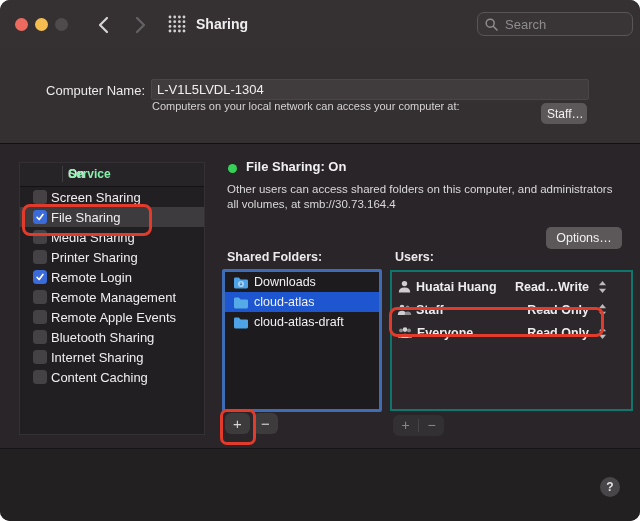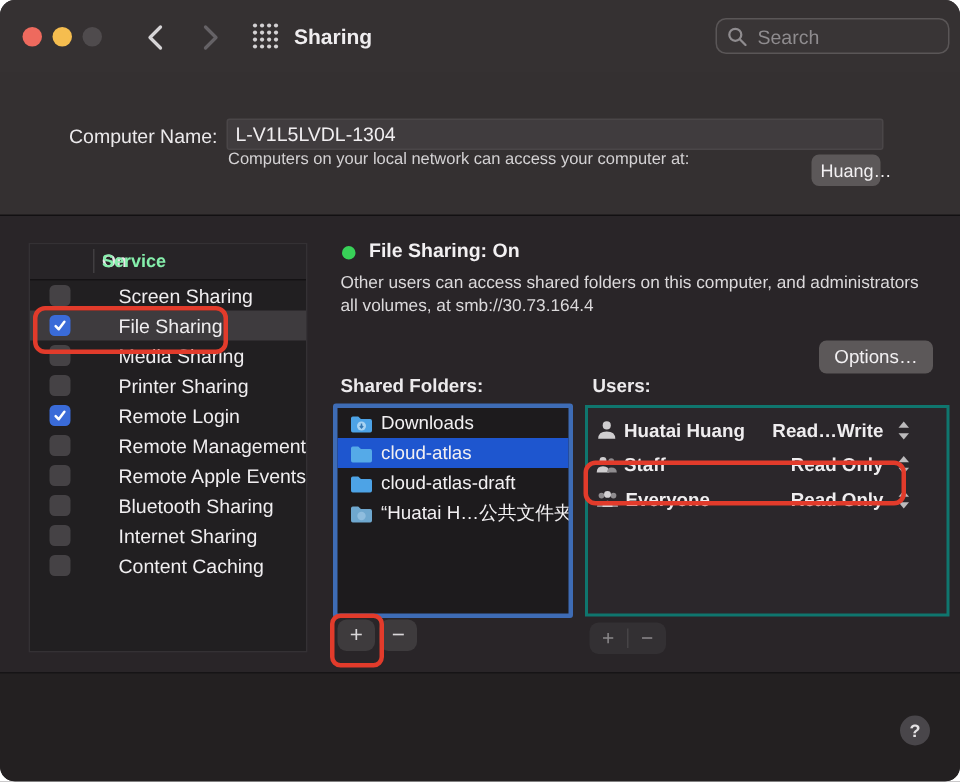--- a/index.html
+++ b/index.html
@@ -37,21 +37,21 @@
             border:1px solid #343134;box-sizing:border-box;}
   .svc-header{position:relative;height:23px;border-bottom:1px solid #141214;background:#272427;}
   .svc-header .on{position:absolute;left:16px;top:4px;font-size:12px;font-weight:bold;color:#e8e6e8;margin-left:32px;}
   .svc-header .svc{position:absolute;left:48px;top:4px;font-size:12px;font-weight:bold;color:#86efac;}
   .svc-header .hdiv{position:absolute;left:42px;top:3px;width:1px;height:16px;background:#413e41;}
   .svc-row{position:relative;height:20px;display:flex;align-items:center;}
   .svc-row.selected{background:#3e3b3e;}
   .cbx{width:14px;height:14px;margin-left:13px;border-radius:3.5px;background:#454245;flex:none;
        display:flex;align-items:center;justify-content:center;}
   .cbx.checked{background:#3a6bd8;}
-  .svc-row .lbl{margin-left:32px;font-size:13px;color:#f0eef0;white-space:nowrap;}
+  .svc-row .lbl{margin-left:4px;font-size:13px;color:#f0eef0;white-space:nowrap;}
   
   .status-dot{position:absolute;left:228px;top:20px;width:9px;height:9px;border-radius:50%;background:#38d158;}
   .status-title{position:absolute;left:246px;top:15px;font-size:13px;font-weight:bold;color:#f2f0f2;}
   .fs-desc{position:absolute;left:227px;font-size:11.5px;color:#dbd9db;}
   .options-btn{position:absolute;left:546px;top:83px;width:76px;height:22px;font-size:12.5px;}
   .sec-label{position:absolute;font-size:12.5px;font-weight:bold;color:#eceaec;}
   .folderbox{position:absolute;left:222px;top:125px;width:160px;height:143px;background:#1d1b1d;
              border:3px solid #3e6cb5;border-radius:2px;box-sizing:border-box;}
   .folder-row{height:20px;display:flex;align-items:center;}
   .folder-row.selected{background:#1e56cf;}
@@ -134,21 +134,21 @@
       <input type="text" placeholder="Search" style="">
     </div>
   </div>
 
   <div class="topsection">
     <div class="cn-label" style="top:35px;">Computer Name:</div>
     <div class="cn-field" style="top:31px;">
       <input type="text" value="L-V1L5LVDL-1304" style="">
     </div>
     <div class="cn-desc" style="top:52px;">Computers on your local network can access your computer at:</div>
-    <button class="btn edit-btn" style="top:55px;">Huang…</button>
+    <button class="btn edit-btn" style="top:55px;">Staff…</button>
   </div>
 
   <div class="content">
 
     <div class="services">
       <div class="svc-header">
         <span class="on">On</span>
         <span class="hdiv"></span>
         <span class="svc">Service</span>
       </div>
@@ -222,27 +222,20 @@
         <svg width="16" height="13" viewBox="0 0 16 13">
           <path d="M1 3 Q1 1.6 2.2 1.6 L5.8 1.6 L7.6 3.4 L13.8 3.4 Q15 3.4 15 4.6 L15 11 Q15 12.4 13.8 12.4 L2.2 12.4 Q1 12.4 1 11 Z" fill="#55aae8"></path>
         </svg>
         <span class="fname">cloud-atlas</span>
       </div>
       <div class="folder-row">
         <svg width="16" height="13" viewBox="0 0 16 13">
           <path d="M1 3 Q1 1.6 2.2 1.6 L5.8 1.6 L7.6 3.4 L13.8 3.4 Q15 3.4 15 4.6 L15 11 Q15 12.4 13.8 12.4 L2.2 12.4 Q1 12.4 1 11 Z" fill="#4da3e6"></path>
         </svg>
         <span class="fname">cloud-atlas-draft</span>
-      </div>
-      <div class="folder-row">
-        <svg width="16" height="13" viewBox="0 0 16 13">
-          <path d="M1 3 Q1 1.6 2.2 1.6 L5.8 1.6 L7.6 3.4 L13.8 3.4 Q15 3.4 15 4.6 L15 11 Q15 12.4 13.8 12.4 L2.2 12.4 Q1 12.4 1 11 Z" fill="#6fa8cf"></path>
-          <circle cx="8" cy="8" r="2.8" fill="#9cc6e4" opacity="0.7"></circle>
-        </svg>
-        <span class="fname">“Huatai H…公共文件夹</span>
       </div>
     </div>
     <button class="small-btn" style="left:225px;top:269px;">+</button>
     <button class="small-btn" style="left:253px;top:269px;">−</button>
 
     <div class="sec-label" style="left:395px;top:106px;">Users:</div>
     <div class="usersbox">
       <div class="user-row">
         <svg width="15" height="15" viewBox="0 0 15 15">
           <circle cx="7.5" cy="4.6" r="2.7" fill="#cfcdcf"></circle>

